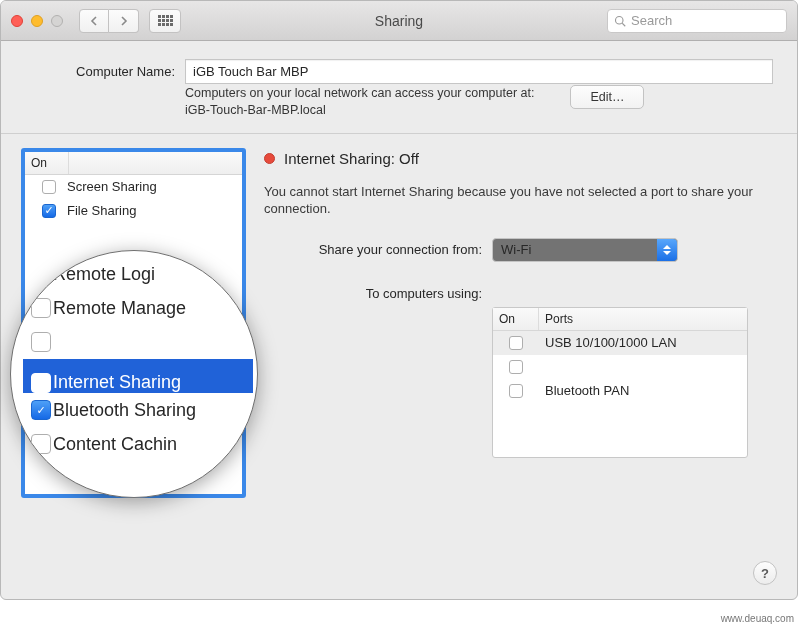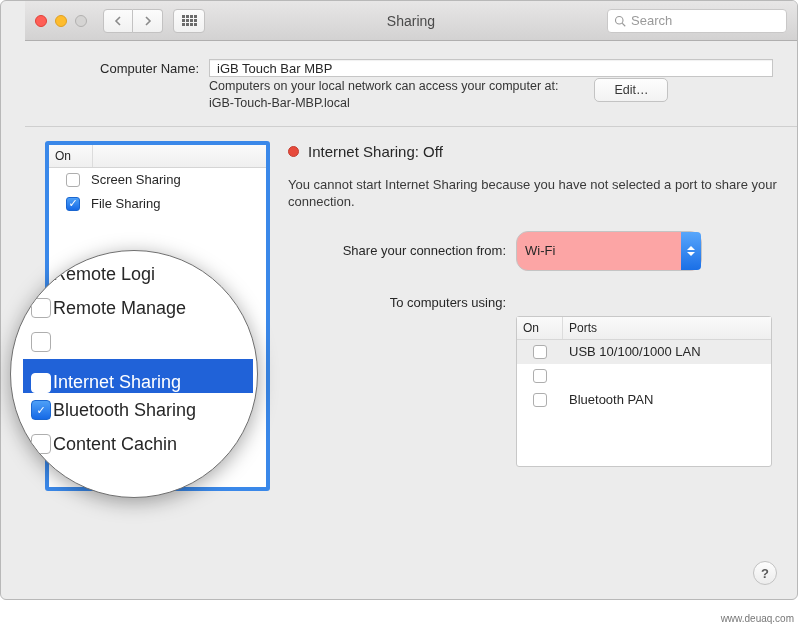--- a/index.html
+++ b/index.html
@@ -14,21 +14,20 @@
     overflow: hidden;
     position: relative;
   }
   .window {
     width: 798px; height: 600px;
     border: 1px solid #b8b8b8;
     border-radius: 6px;
     background: #ececec;
     position: relative;
     overflow: hidden;
-    padding-left: 24px;
   }
   
   .titlebar {
     height: 40px;
     background: linear-gradient(#e7e6e6, #d3d2d2);
     border-bottom: 1px solid #b0afaf;
     display: flex;
     align-items: center;
     padding: 0 10px;
     position: relative;
@@ -67,21 +66,21 @@
   }
   .search-icon{width:12px;height:12px;}
   
   .top-area{
     padding:18px 24px 14px 24px;
     border-bottom:1px solid #cfcfcf;
   }
   .row{display:flex;align-items:center;gap:10px;}
   .label-right{width:150px;text-align:right;}
   .textfield{
-    flex:1;height:18px;background:#fff;border:1px solid #c6c6c6;
+    flex:1;height:25px;background:#fff;border:1px solid #c6c6c6;
     border-radius:0;display:flex;align-items:center;padding:0 7px;
     box-shadow:inset 0 1px 1px rgba(0,0,0,0.06);
   }
   .helper{
     margin-left:160px;margin-top:1px;color:#353535;font-size:12.5px;line-height:1.35;
     display:flex;gap:36px;align-items:flex-start;
   }
   .editbtn{
     width:74px;height:24px;background:linear-gradient(#fdfdfd,#f2f2f2);
     border:1px solid #c3c3c3;border-radius:5px;text-align:center;
@@ -104,21 +103,21 @@
   .ck-box{width:14px;height:14px;border:1px solid #aeaeae;border-radius:3px;background:#fff;display:flex;align-items:center;justify-content:center;}
   .ck-box.checked{background:linear-gradient(#4ea0f7,#1569e6);border-color:#1a66d0;color:#fff;font-size:11px;}
   
   .right{flex:1;padding-top:2px;}
   .status{display:flex;align-items:center;gap:9px;font-size:15px;}
   .status-dot{width:11px;height:11px;border-radius:50%;background:#e74a3b;border:1px solid #c33e31;}
   .desc{margin-top:16px;color:#3a3a3a;font-size:13px;line-height:1.35;}
   .form-row{display:flex;align-items:center;margin-top:20px;gap:10px;}
   .form-label{width:218px;text-align:right;}
   .popup{
-    flex:1;height:40px;max-width:186px;background:#fca5a5;border:1px solid #c4c4c4;border-radius:12px;
+    flex:1;height:24px;max-width:186px;background:#737373;border:1px solid #c4c4c4;border-radius:4px;
     display:flex;align-items:center;padding:0 8px;position:relative;
   }
   .popup-arrows{
     position:absolute;right:0;top:0;bottom:0;width:20px;
     background:linear-gradient(#58a6fb,#1b6fe6);border-radius:0 4px 4px 0;
     display:flex;flex-direction:column;align-items:center;justify-content:center;color:#fff;
   }
   .caret{width:0;height:0;border-left:4px solid transparent;border-right:4px solid transparent;}
   .caret.up{border-bottom:4px solid #fff;margin-bottom:1px;}
   .caret.down{border-top:4px solid #fff;margin-top:1px;}

